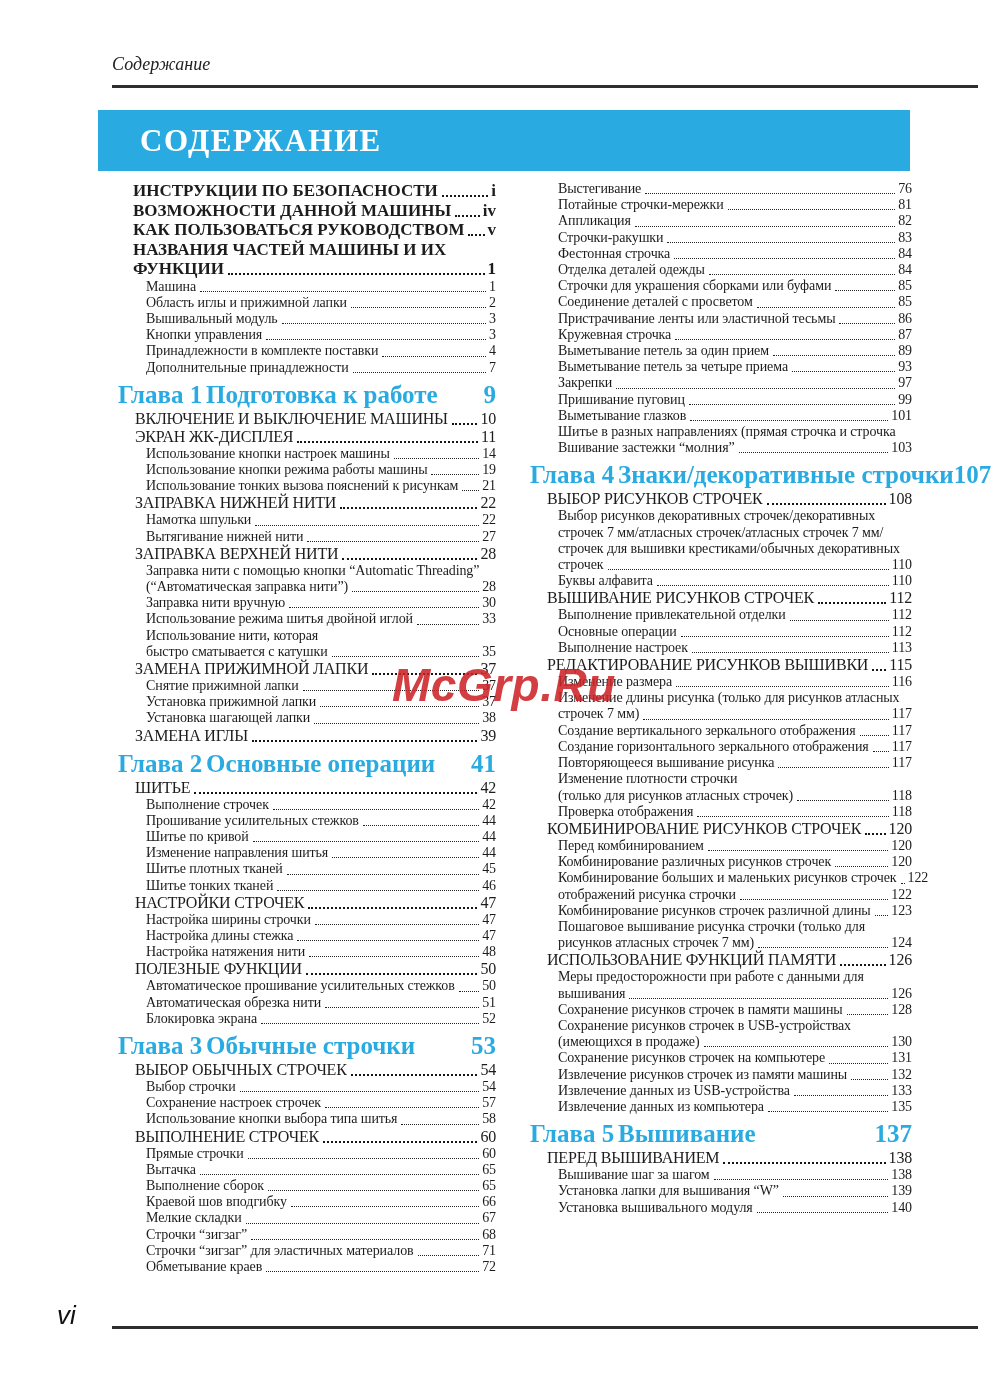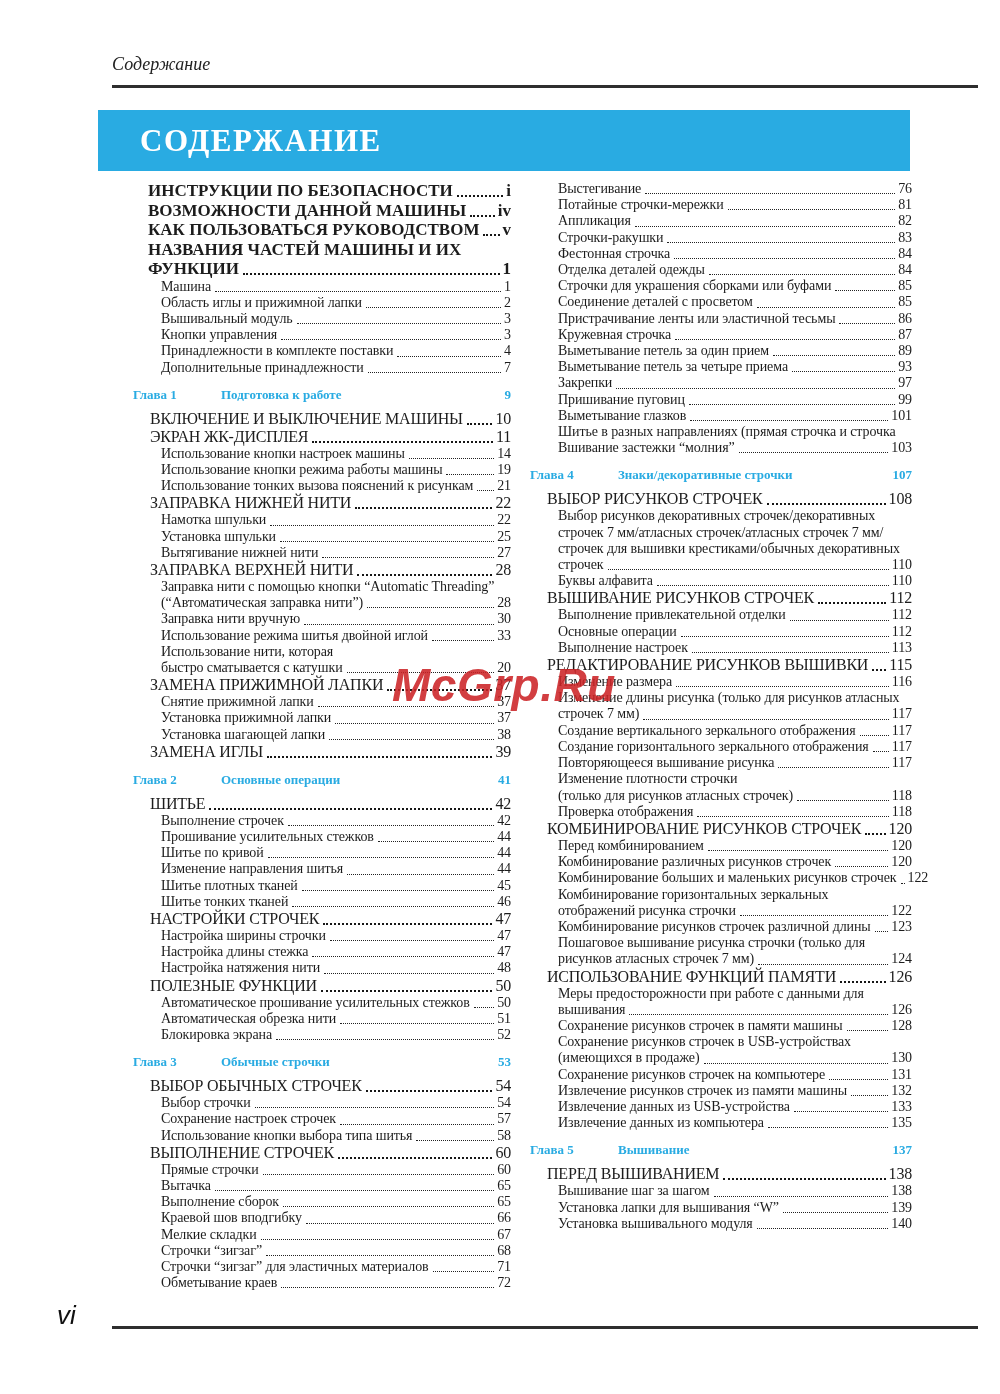--- a/index.html
+++ b/index.html
@@ -12,39 +12,39 @@
   }
   .head-rule{position:absolute;left:112px;top:85px;width:866px;height:3px;background:#2e2e2e;}
   .banner{
     position:absolute;left:98px;top:110px;width:812px;height:61px;
     background:var(--accent,#29abe2);display:flex;align-items:center;
   }
   .banner-title{
     color:#fff;font-weight:bold;font-size:31px;padding-left:42px;letter-spacing:1.5px;
   }
   .col{position:absolute;top:181px;}
-  .col-left{left:118px;width:378px;margin-left:15px;}
+  .col-left{left:118px;width:378px;}
   .col-right{left:530px;width:382px;}
 
   .entry .row{display:flex;align-items:baseline;}
   .lbl,.cont{white-space:nowrap;}
   .pg{white-space:nowrap;text-align:right;}
   .leader{
     flex:1 1 auto;min-width:4px;align-self:flex-end;
     margin:0 3px 3px 4px;border-bottom:1.8px dotted #222;
   }
   .front{font-weight:bold;font-size:17px;line-height:19.5px;padding-left:15px;}
   .front .leader{border-bottom:2.6px dotted #161616;margin-bottom:3.5px;}
   .sec{font-weight:normal;font-size:16px;line-height:18px;padding-left:17px;letter-spacing:-0.2px;}
   .sec .leader{border-bottom:2.6px dotted #161616;margin-bottom:3px;}
   .sub{font-size:14px;line-height:16.2px;padding-left:28px;letter-spacing:-0.1px;}
 
   .chapter{
     display:flex;align-items:baseline;color:var(--accent,#29abe2);
-    font-weight:bold;font-size:13px;line-height:22px;margin:8px 0 4px 0;
+    font-weight:bold;font-size:25px;line-height:22px;margin:8px 0 4px 0;
   }
   .ch-num{flex:0 0 88px;}
   .ch-title{flex:1 1 auto;white-space:nowrap;}
   .ch-page{flex:0 0 auto;}
 
   .watermark{
     position:absolute;left:392px;top:662px;z-index:5;line-height:1;
     font-family:"Liberation Sans",sans-serif;font-style:italic;font-weight:bold;
     font-size:46px;color:var(--wm,#cc2427);opacity:0.88;letter-spacing:0.5px;
     pointer-events:none;
@@ -186,27 +186,20 @@
     </div>
     <div class="entry sub">
       <div class="row">
         <span class="lbl">Намотка шпульки</span>
         <span class="leader"></span>
         <span class="pg">22</span>
       </div>
     </div>
     <div class="entry sub">
       <div class="row">
-        <span class="lbl">Установка шпульки</span>
-        <span class="leader"></span>
-        <span class="pg">25</span>
-      </div>
-    </div>
-    <div class="entry sub">
-      <div class="row">
         <span class="lbl">Вытягивание нижней нити</span>
         <span class="leader"></span>
         <span class="pg">27</span>
       </div>
     </div>
     <div class="entry sec">
       <div class="row">
         <span class="lbl">ЗАПРАВКА ВЕРХНЕЙ НИТИ</span>
         <span class="leader"></span>
         <span class="pg">28</span>
@@ -232,21 +225,21 @@
         <span class="lbl">Использование режима шитья двойной иглой</span>
         <span class="leader"></span>
         <span class="pg">33</span>
       </div>
     </div>
     <div class="entry sub">
       <div class="cont">Использование нити, которая</div>
       <div class="row">
         <span class="lbl">быстро сматывается с катушки</span>
         <span class="leader"></span>
-        <span class="pg">20</span>
+        <span class="pg">35</span>
       </div>
     </div>
     <div class="entry sec">
       <div class="row">
         <span class="lbl">ЗАМЕНА ПРИЖИМНОЙ ЛАПКИ</span>
         <span class="leader"></span>
         <span class="pg">37</span>
       </div>
     </div>
     <div class="entry sub">
@@ -737,21 +730,20 @@
       </div>
     </div>
     <div class="entry sub">
       <div class="row">
         <span class="lbl">Комбинирование больших и маленьких рисунков строчек</span>
         <span class="leader"></span>
         <span class="pg">122</span>
       </div>
     </div>
     <div class="entry sub">
-      <div class="cont">Комбинирование горизонтальных зеркальных</div>
       <div class="row">
         <span class="lbl">отображений рисунка строчки</span>
         <span class="leader"></span>
         <span class="pg">122</span>
       </div>
     </div>
     <div class="entry sub">
       <div class="row">
         <span class="lbl">Комбинирование рисунков строчек различной длины</span>
         <span class="leader"></span>

